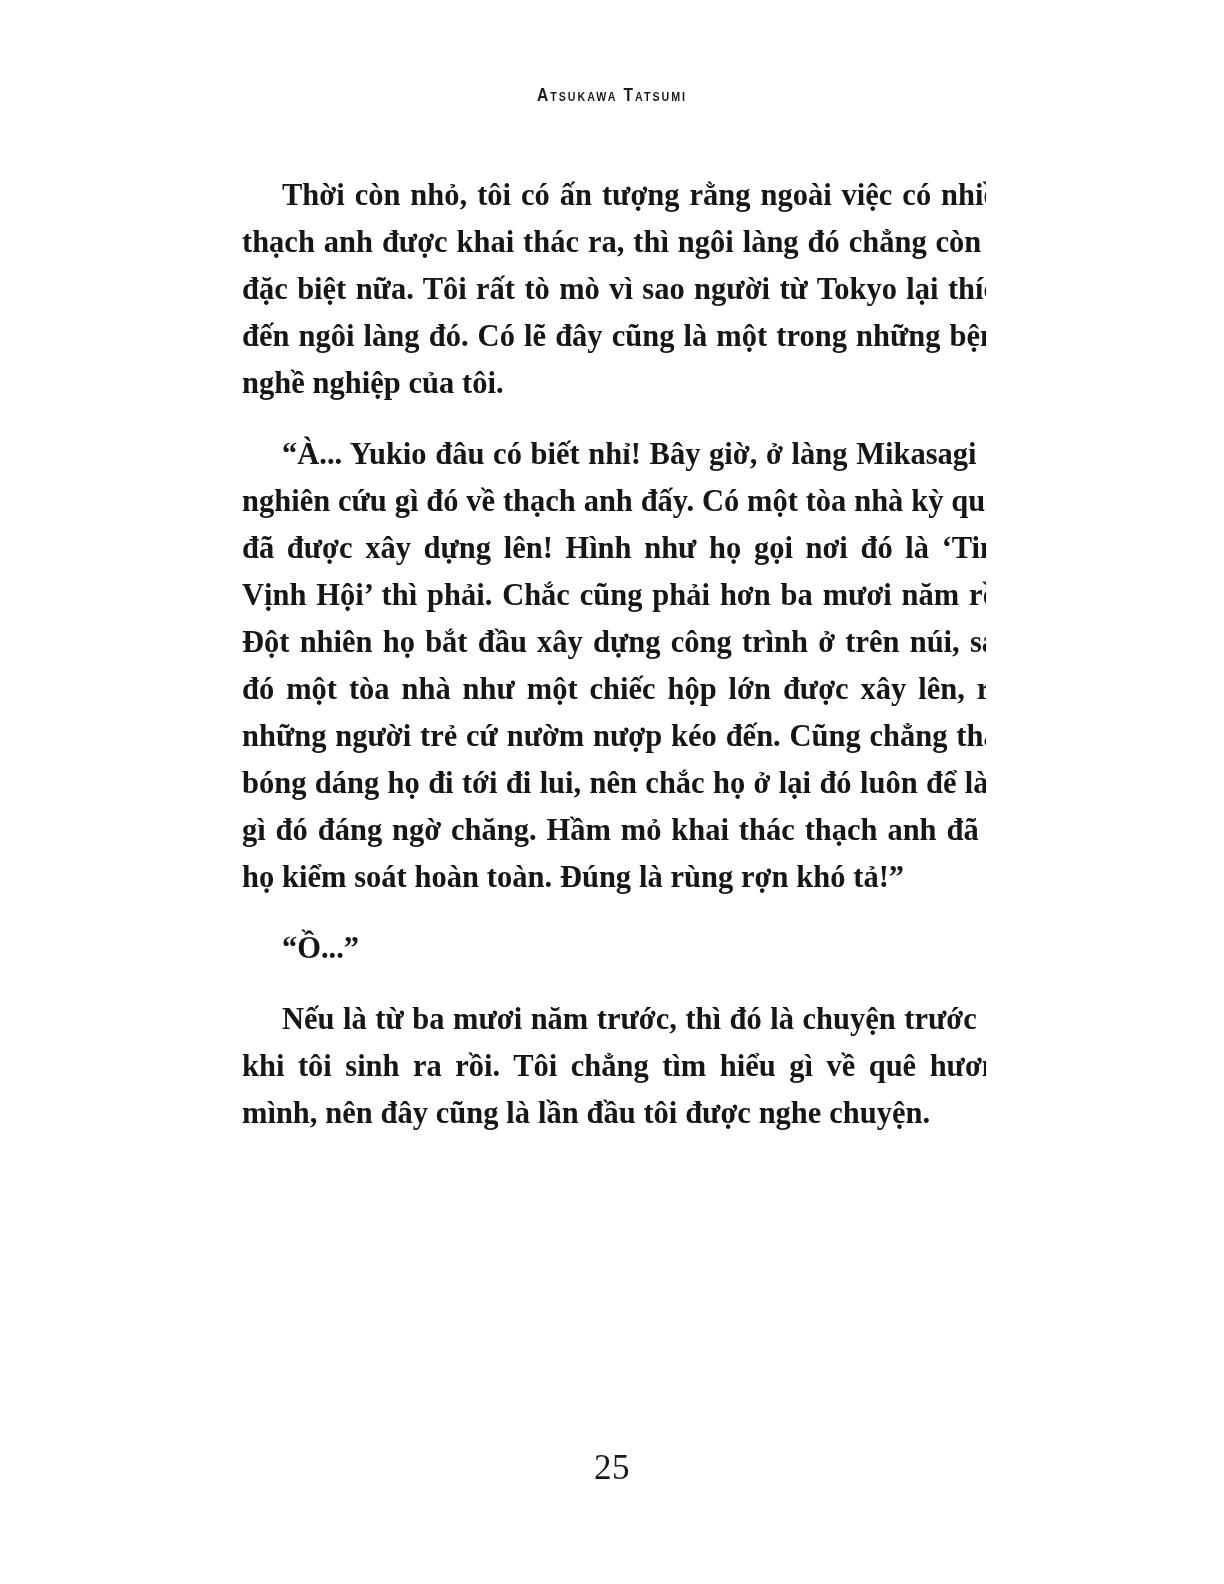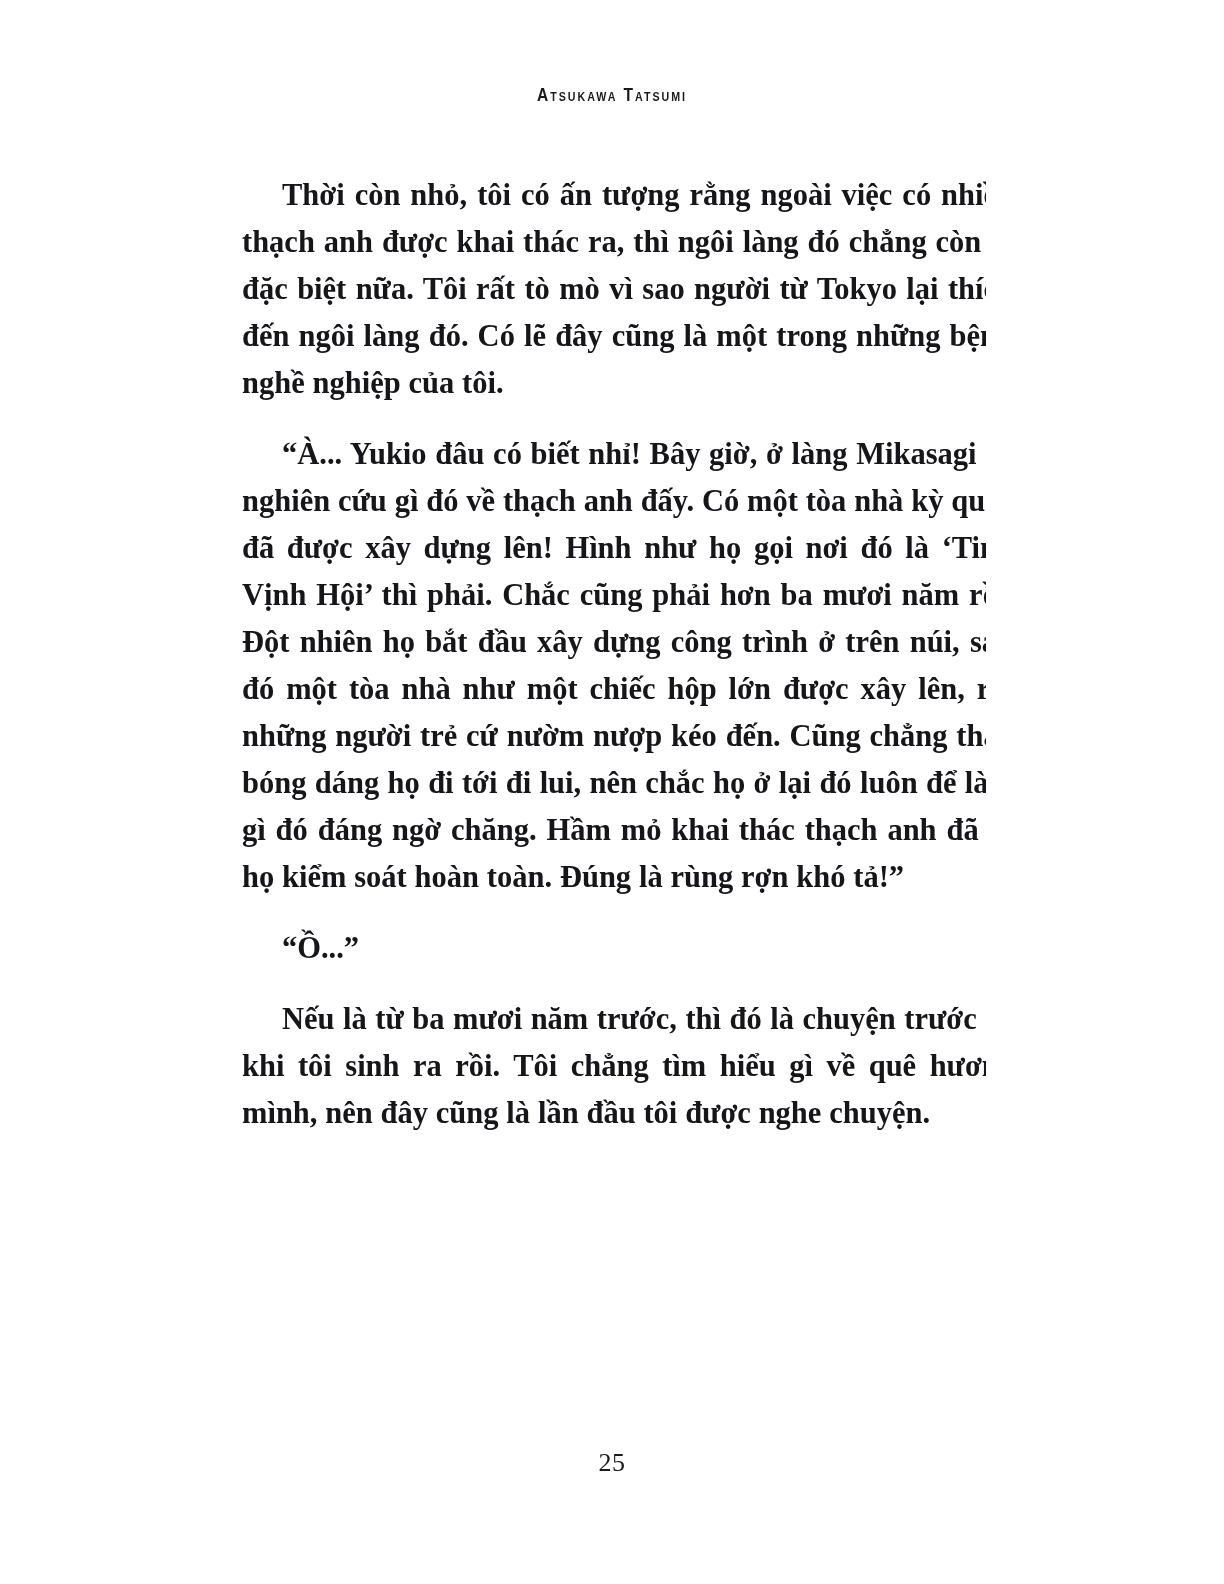--- a/index.html
+++ b/index.html
@@ -58,21 +58,21 @@
   .para.short {
     text-align: left;
   }
   .folio {
     position: absolute;
     left: 0;
     top: 1448px;
     width: 1224px;
     text-align: center;
     font-family: "Liberation Serif", "DejaVu Serif", serif;
-    font-size: 26px;
+    font-size: 35px;
     color: #1a1a1a;
     letter-spacing: 0.5px;
   }
 </style>
 </head>
 <body>
 
 <div class="page">
 
   <div class="running-head">Atsukawa Tatsumi</div>

